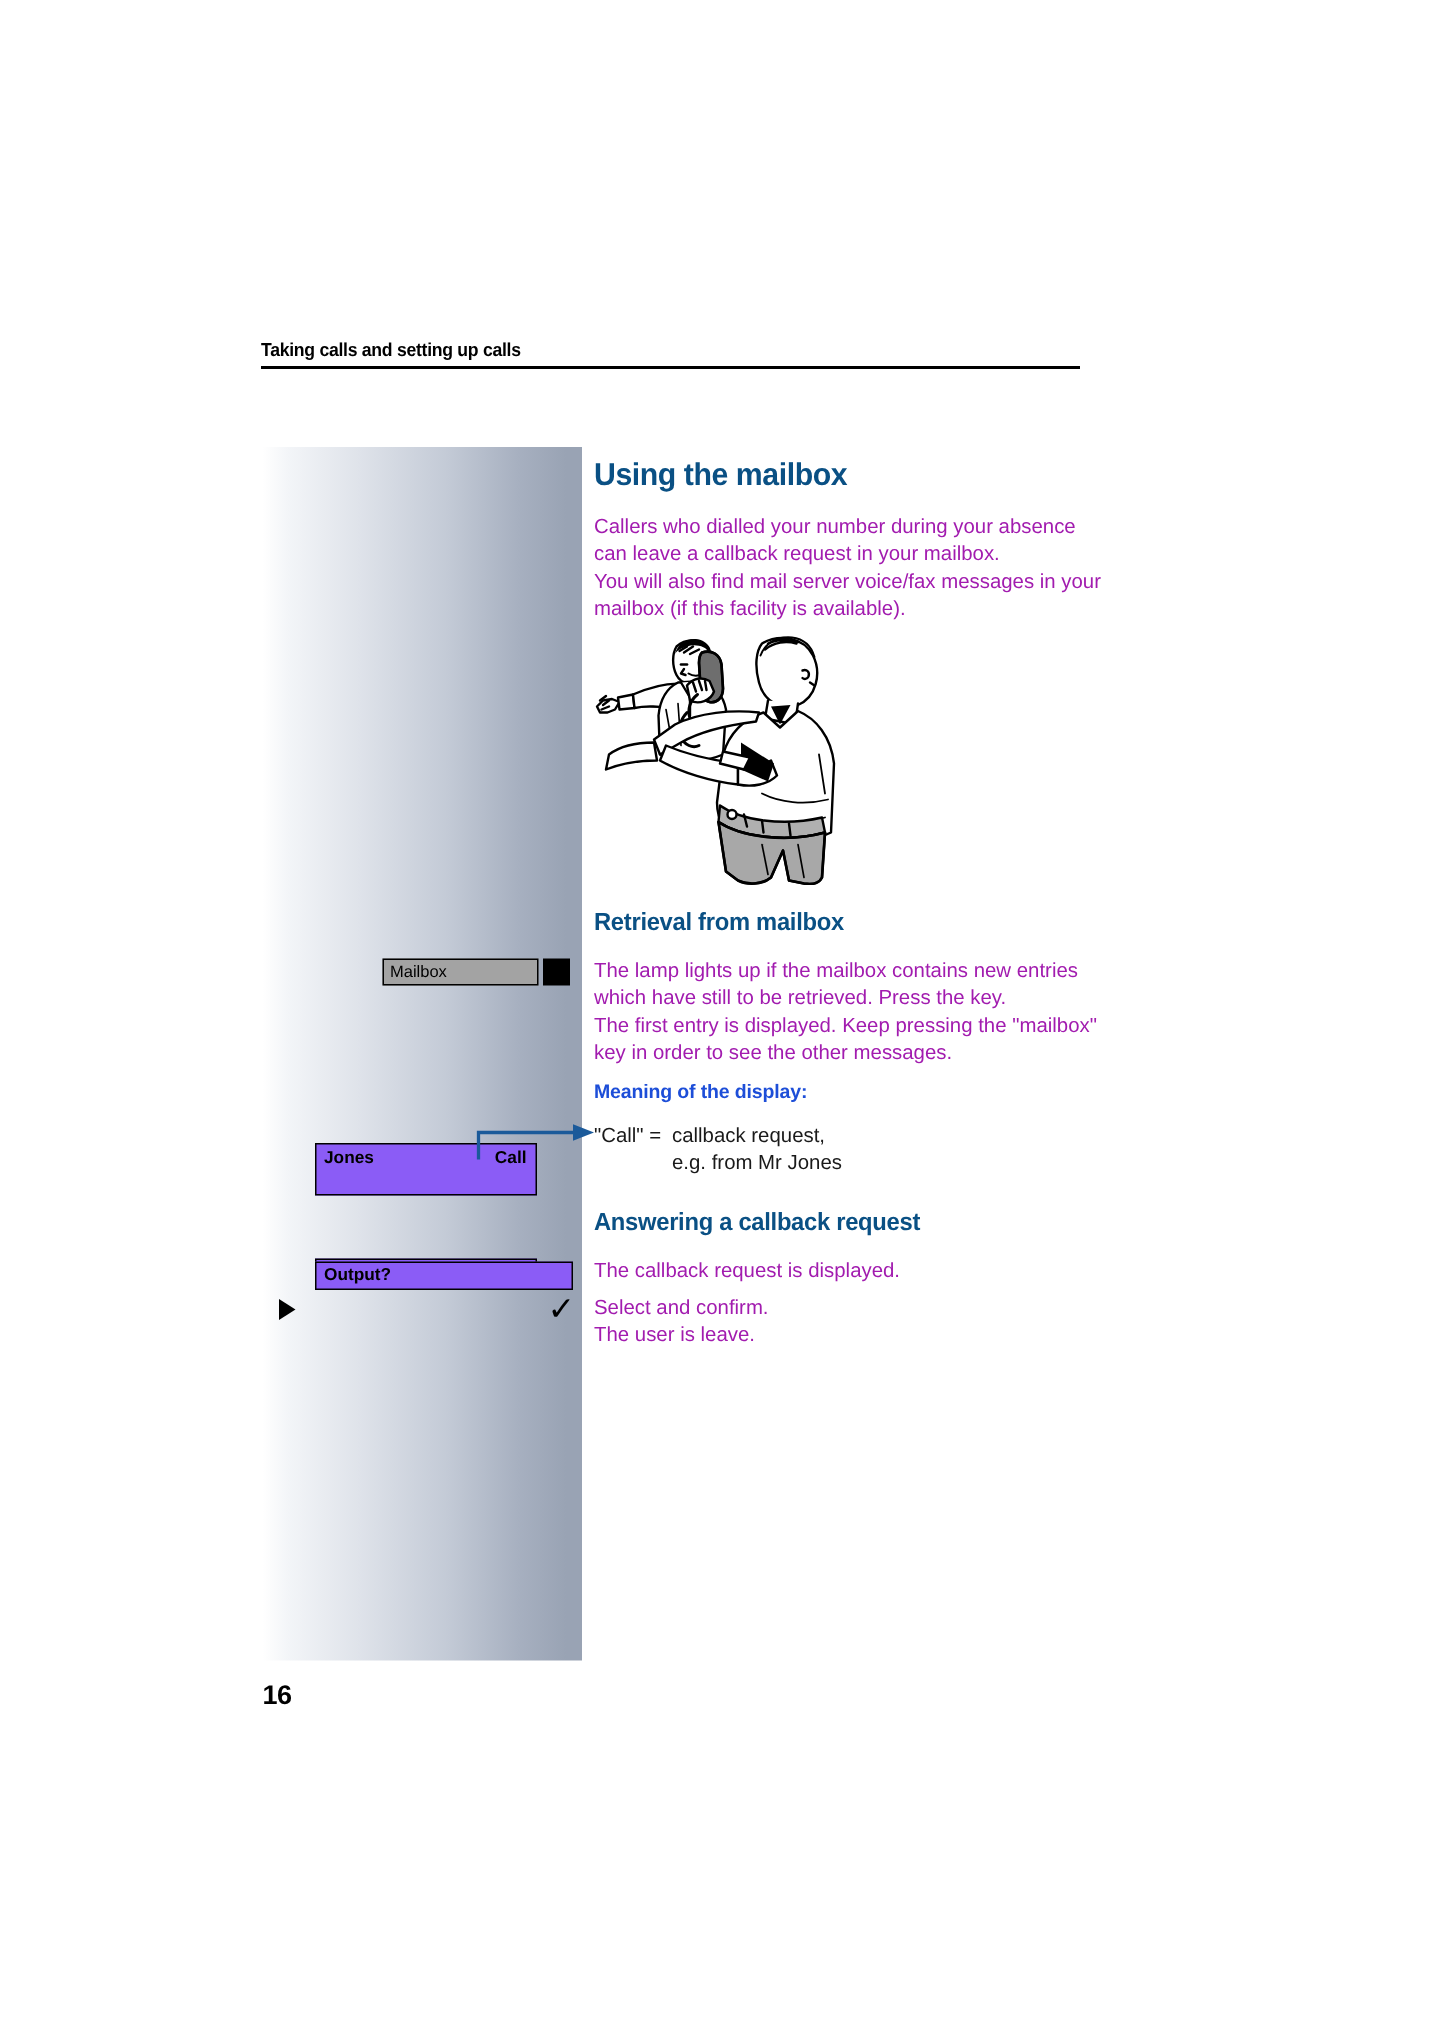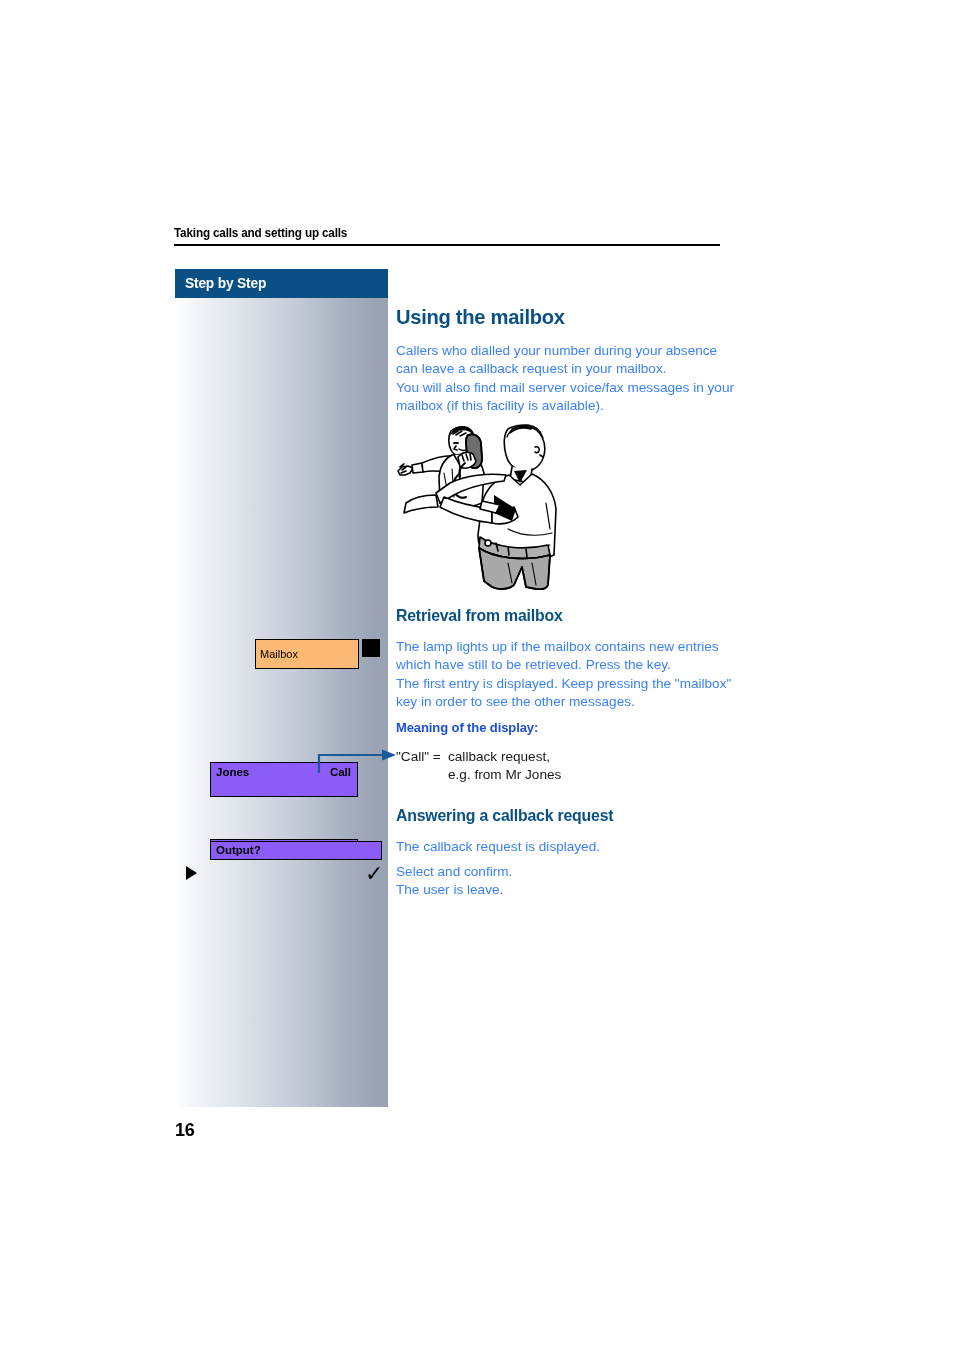--- a/index.html
+++ b/index.html
@@ -76,22 +76,22 @@
   }
 
   
   .key-widget {
     position: absolute;
     display: flex;
     align-items: stretch;
   }
   .key-box {
     border: 1.6px solid #000;
-    background: #fdba74;
-    height: 30px;
+    background: #a3a3a3;
+    height: 18px;
     box-sizing: border-box;
     display: flex;
     align-items: center;
     padding-left: 4px;
     font-size: 11px;
     color: #000;
     line-height: 1;
   }
   .key-lamp {
     width: 18px;
@@ -178,21 +178,21 @@
     font-size: 13px;
     font-weight: bold;
     color: #1d4ed8;
     letter-spacing: -0.1px;
   }
   p.body {
     margin: 0;
     position: absolute;
     font-size: 13.6px;
     line-height: 18.4px;
-    color: #3b82f6;
+    color: #a21caf;
     white-space: pre-line;
   }
   .defn {
     position: absolute;
     font-size: 13.6px;
     line-height: 18.4px;
     color: #1a1a1a;
     display: flex;
   }
   .defn-term { width: 52px; flex: none; }
@@ -219,23 +219,20 @@
   }
 </style>
 </head>
 <body>
 
 <div id="running-head">Taking calls and setting up calls</div>
 <div id="head-rule"></div>
 
 <div id="sidebar">
 
-  <div id="sidebar-header">
-    <div id="sidebar-header-label">Step by Step</div>
-  </div>
 
   <div id="sidebar-body"></div>
 
   <div class="key-widget" style="left:80px; top:370px;">
     <div class="key-box" style="width:104px;">Mailbox</div>
     <div class="key-lamp"></div>
   </div>
 
   <div class="display-box" style="left:35px; top:493px; width:148px; height:35px;">
     <div class="display-row">

